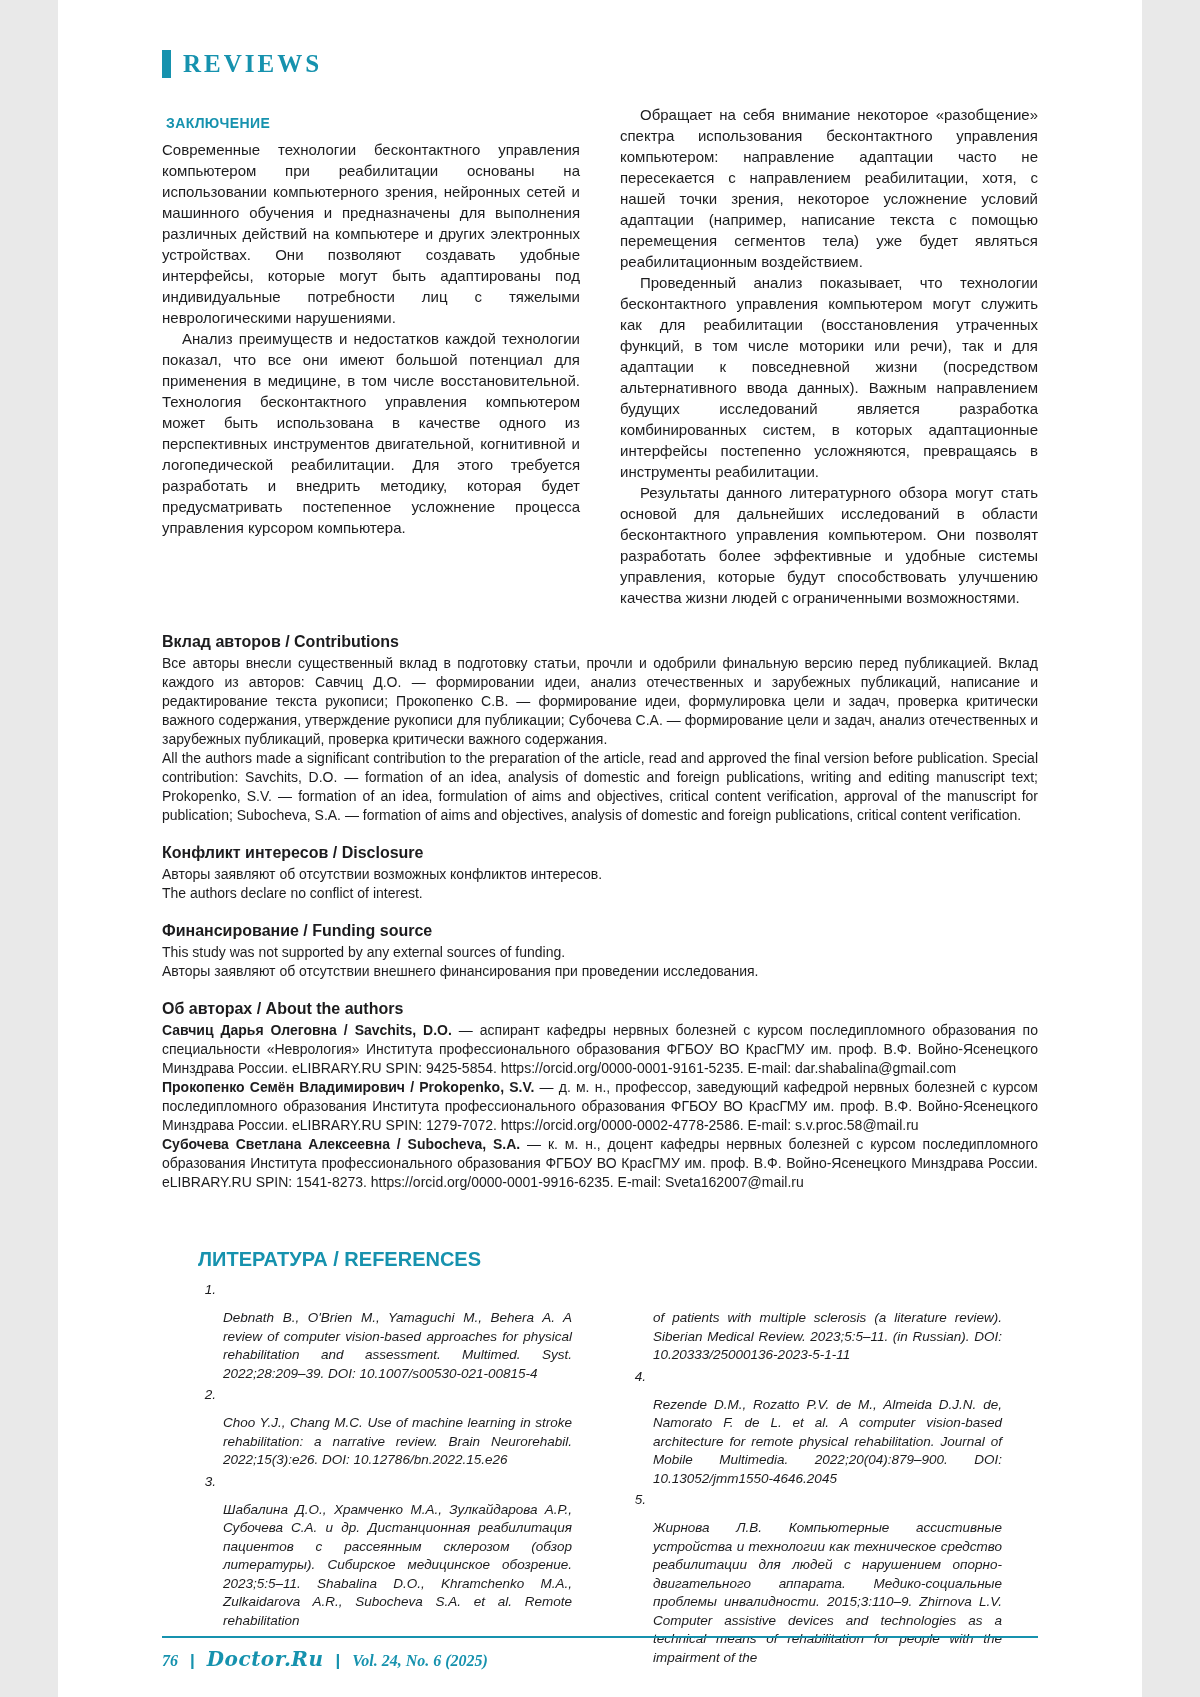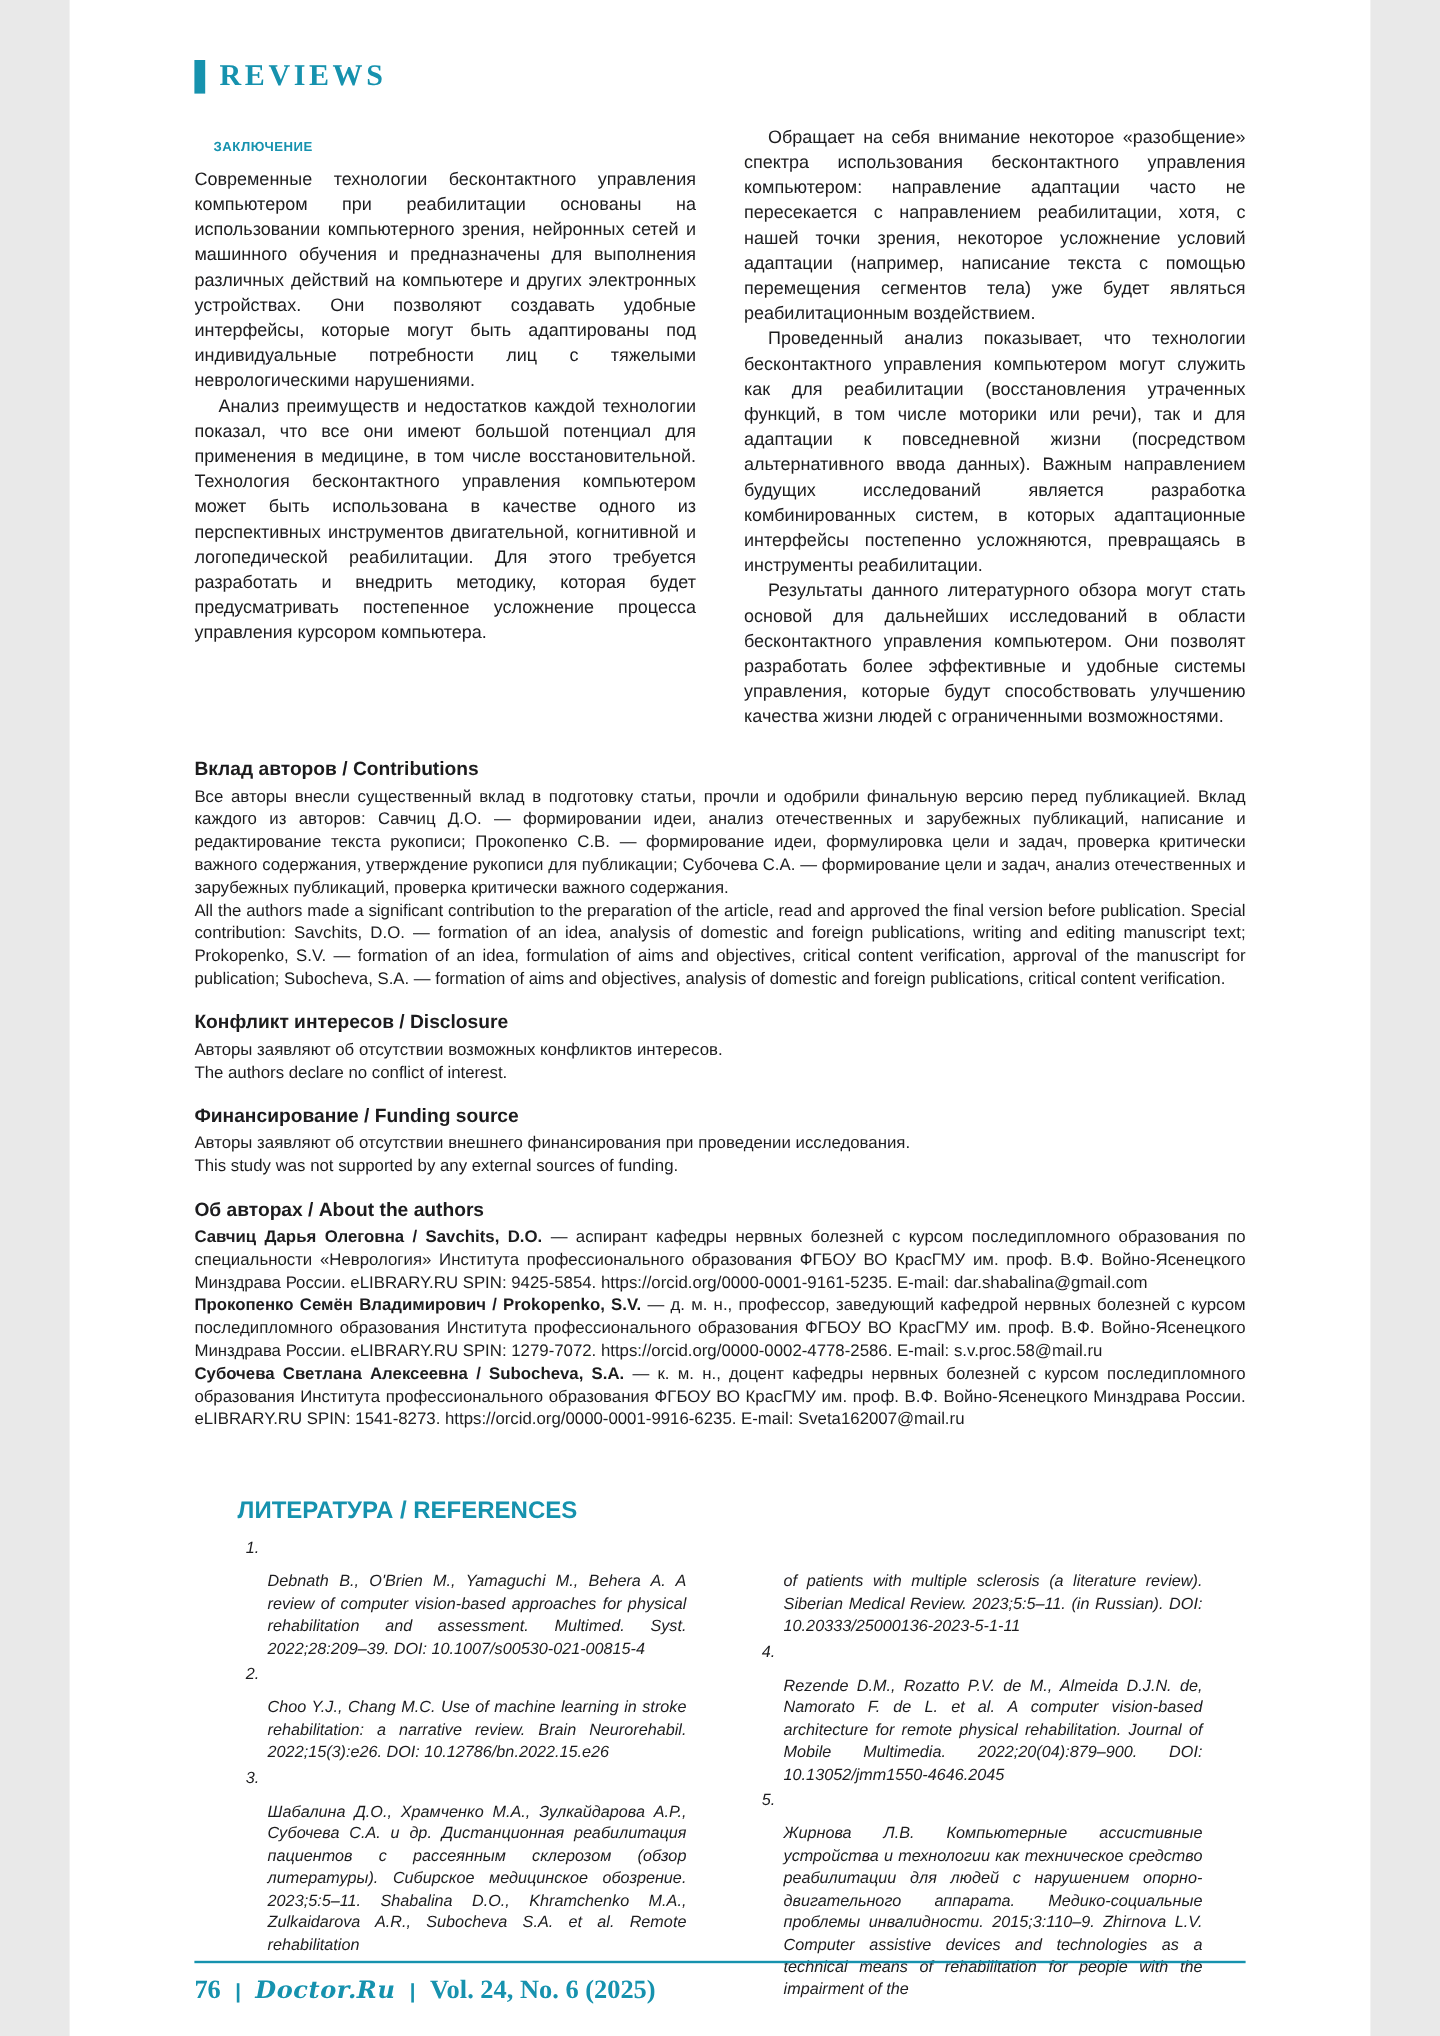--- a/index.html
+++ b/index.html
@@ -26,23 +26,23 @@
     color: var(--accent);
   }
 
   
   .body-cols { display: flex; gap: 40px; margin-bottom: 24px; }
   .col { flex: 1; font-size: 15px; line-height: 21px; text-align: justify; }
   .col p { margin: 0; }
   .col p.ind { text-indent: 20px; }
   h2.conclusion {
     color: var(--accent);
-    font-size: 11px; font-weight: bold;
+    font-size: 14px; font-weight: bold;
     letter-spacing: 0.4px;
-    margin: 9px 0 5px 16px;
+    margin: 9px 0 5px 4px;
   }
 
   
   .meta { font-size: 14px; line-height: 19px; text-align: justify; margin-bottom: 18px; }
   .meta h3 { font-size: 16px; font-weight: bold; margin-bottom: 3px; text-align: left; }
   .meta p { margin: 0; }
   .author-name { font-weight: bold; }
 
   
   .refs { margin-top: 56px; padding: 0 36px 0 36px; }
@@ -61,21 +61,21 @@
   .footer {
     position: absolute;
     left: 104px; right: 104px; bottom: 26px;
     border-top: 2px solid var(--accent);
     padding-top: 9px;
     display: flex; align-items: baseline; gap: 12px;
     color: var(--accent);
   }
   .footer .pg, .footer .issue {
     font-family: "Liberation Serif", serif;
-    font-size: 22px; font-weight: bold;
+    font-size: 16px; font-weight: bold; font-style: italic;
   }
   .footer .sep { font-size: 17px; font-weight: bold; }
   .footer .logo {
     font-family: "DejaVu Serif", serif;
     font-style: italic; font-weight: bold;
     font-size: 20px;
     letter-spacing: 0.5px;
     text-align: right;
   }
 </style>
@@ -110,22 +110,22 @@
     </section>
 
     <section class="meta">
       <h3>Конфликт интересов / Disclosure</h3>
       <p>Авторы заявляют об отсутствии возможных конфликтов интересов.</p>
       <p>The authors declare no conflict of interest.</p>
     </section>
 
     <section class="meta">
       <h3>Финансирование / Funding source</h3>
+      <p>This study was not supported by any external sources of funding.</p>
       <p>Авторы заявляют об отсутствии внешнего финансирования при проведении исследования.</p>
-      <p>This study was not supported by any external sources of funding.</p>
     </section>
 
     <section class="meta">
       <h3>Об авторах / About the authors</h3>
       <p><span class="author-name">Савчиц Дарья Олеговна / Savchits, D.O.</span><span> — аспирант кафедры нервных болезней с курсом последипломного образования по специальности «Неврология» Института профессионального образования ФГБОУ ВО КрасГМУ им. проф. В.Ф. Войно-Ясенецкого Минздрава России. eLIBRARY.RU SPIN: 9425-5854. https://orcid.org/0000-0001-9161-5235. E-mail: dar.shabalina@gmail.com</span></p>
       <p><span class="author-name">Прокопенко Семён Владимирович / Prokopenko, S.V.</span><span> — д. м. н., профессор, заведующий кафедрой нервных болезней с курсом последипломного образования Института профессионального образования ФГБОУ ВО КрасГМУ им. проф. В.Ф. Войно-Ясенецкого Минздрава России. eLIBRARY.RU SPIN: 1279-7072. https://orcid.org/0000-0002-4778-2586. E-mail: s.v.proc.58@mail.ru</span></p>
       <p><span class="author-name">Субочева Светлана Алексеевна / Subocheva, S.A.</span><span> — к. м. н., доцент кафедры нервных болезней с курсом последипломного образования Института профессионального образования ФГБОУ ВО КрасГМУ им. проф. В.Ф. Войно-Ясенецкого Минздрава России. eLIBRARY.RU SPIN: 1541-8273. https://orcid.org/0000-0001-9916-6235. E-mail: Sveta162007@mail.ru</span></p>
     </section>
 
     <section class="refs">

